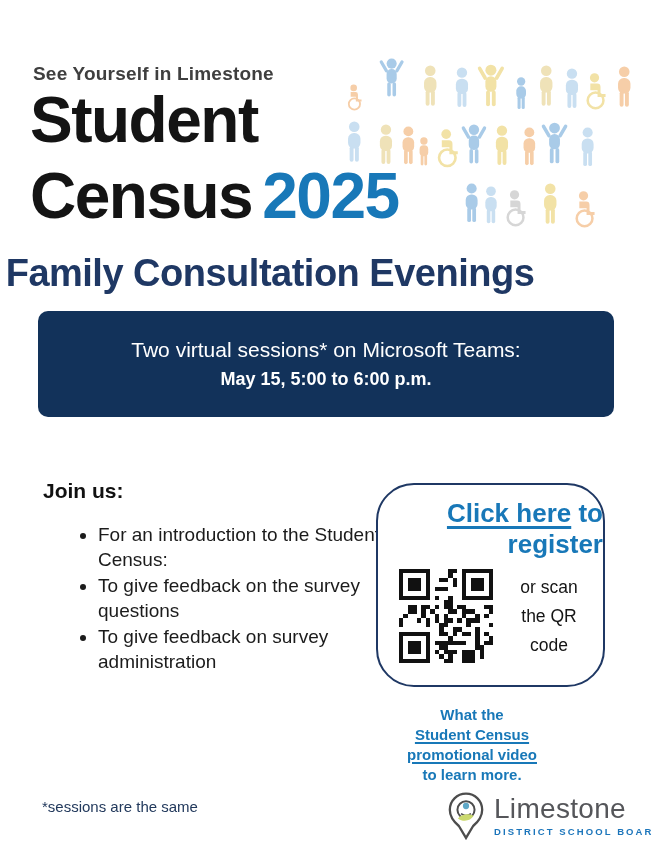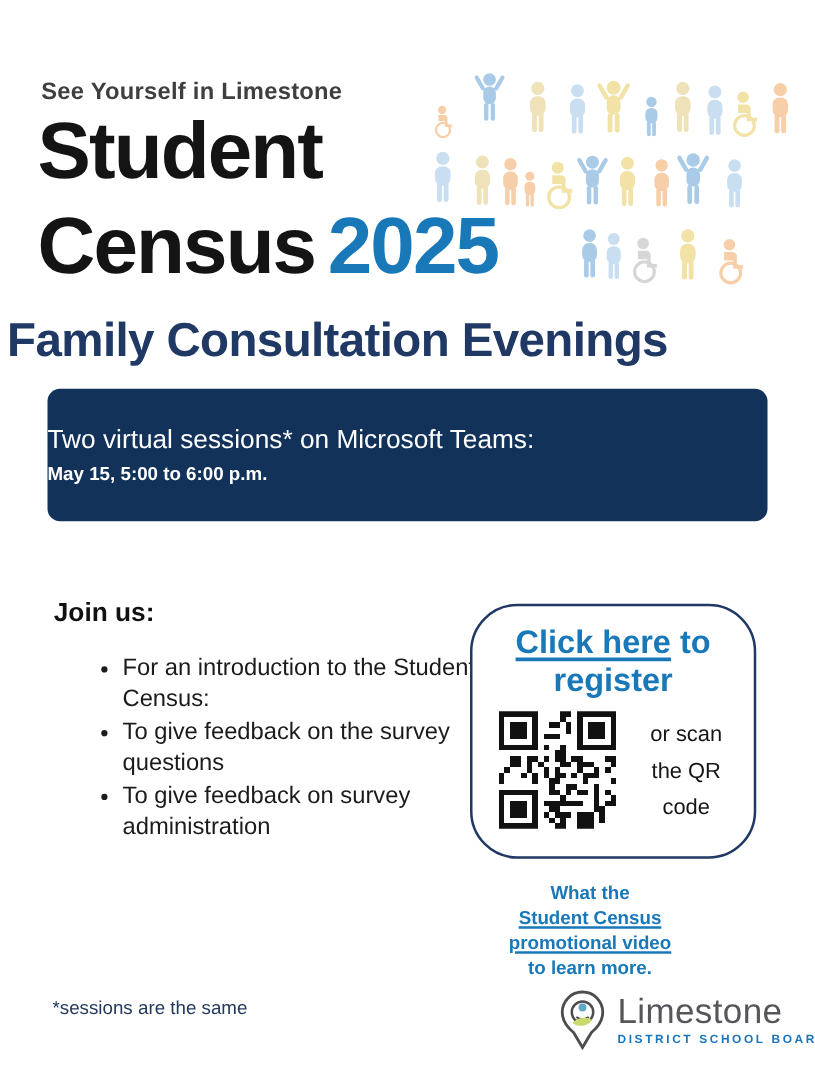--- a/index.html
+++ b/index.html
@@ -15,34 +15,34 @@
     font-family:"Liberation Sans",sans-serif;color:#1b1b1b;
   }
   .kicker{position:absolute;left:33px;top:63px;font-size:19px;font-weight:700;color:#3F3F3F;letter-spacing:.2px;}
   .title{position:absolute;left:30px;top:82px;margin:0;font-size:64px;line-height:76px;font-weight:700;color:#141414;letter-spacing:-1.5px;}
   .title .year{color:var(--accent);margin-left:10px;}
   .figs{position:absolute;left:338px;top:55px;}
   .heading{position:absolute;left:0;top:249px;width:540px;margin:0;text-align:center;font-size:38px;line-height:48px;font-weight:700;color:var(--navy);letter-spacing:-.5px;}
   .banner{
     position:absolute;left:38px;top:311px;width:576px;height:106px;box-sizing:border-box;
     background:var(--banner);border-radius:10px;color:#fff;
-    display:flex;flex-direction:column;justify-content:center;align-items:flex-start;gap:7px;text-align:center;
+    display:flex;flex-direction:column;justify-content:center;align-items:center;gap:7px;text-align:center;
   }
   .banner-l1{font-size:21px;font-weight:400;}
-  .banner-session{font-size:15px;font-weight:700;}
+  .banner-session{font-size:18px;font-weight:700;}
   .intro{position:absolute;left:40px;top:421px;width:548px;margin:0;font-size:19.5px;line-height:26px;color:#1b1b1b;}
   .join-label{position:absolute;left:43px;top:479px;font-size:21px;font-weight:700;color:#111;}
   .agenda{position:absolute;left:40px;top:506px;width:302px;margin:16px;padding-left:42px;font-size:19px;line-height:25px;color:#1b1b1b;list-style:disc;}
   .agenda>li{margin:0 0 1px 0;}
   .agenda .sub{list-style:circle;margin:0;padding-left:37px;}
   .register-box{
     position:absolute;left:376px;top:483px;width:229px;height:204px;box-sizing:border-box;
     border:2.5px solid var(--navy);border-radius:38px;background:#fff;
   }
-  .register-headline{margin-top:13px;padding:0 0;text-align:center;font-size:26px;line-height:31px;font-weight:700;color:var(--accent);}
+  .register-headline{margin-top:13px;padding:0 0;text-align:right;font-size:26px;line-height:31px;font-weight:700;color:var(--accent);}
   .click-link{color:var(--accent);text-decoration:underline;text-decoration-thickness:2.5px;text-underline-offset:4px;cursor:pointer;}
   .qr-row{display:flex;align-items:center;margin:9px 0 0 21px;gap:13px;}
   .qr-svg{display:block;background:#fff;}
   .qr-caption{width:86px;text-align:center;font-size:17.5px;line-height:29px;color:#141414;}
   .watch{position:absolute;left:358px;top:705px;width:228px;text-align:center;font-size:15px;line-height:20px;font-weight:700;color:var(--accent);}
   .video-link{color:var(--accent);text-decoration:underline;text-decoration-thickness:1.5px;text-underline-offset:2px;cursor:pointer;}
   .footnote{position:absolute;left:42px;top:798px;font-size:15px;color:#22395C;}
   .logo{position:absolute;left:446px;top:791px;display:flex;align-items:center;gap:8px;}
   .logo-name{font-size:28px;line-height:28px;color:var(--logo_gray);letter-spacing:.3px;}
   .logo-tagline{font-size:9.5px;font-weight:700;letter-spacing:2.1px;color:var(--logo_blue);margin-top:3px;white-space:nowrap;}

